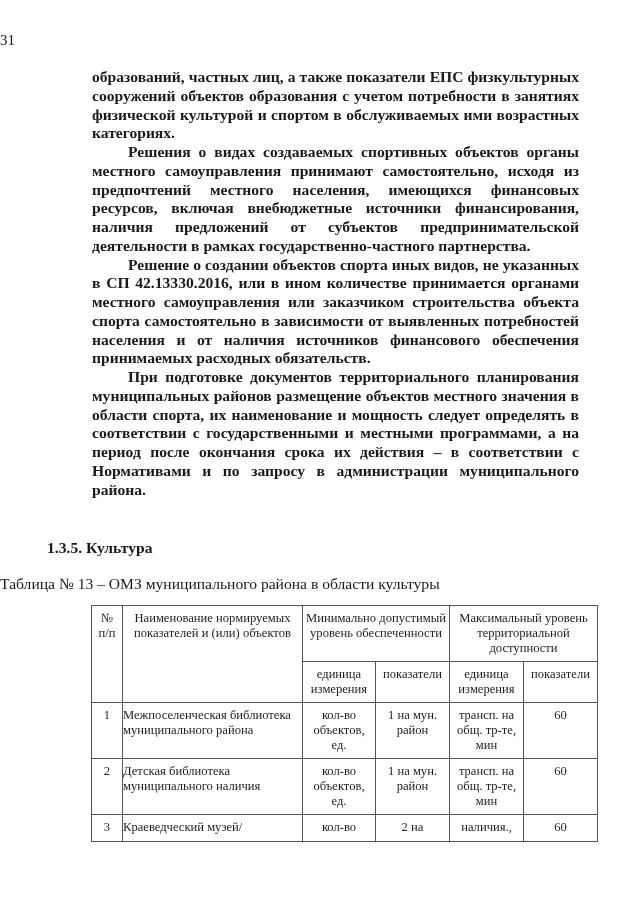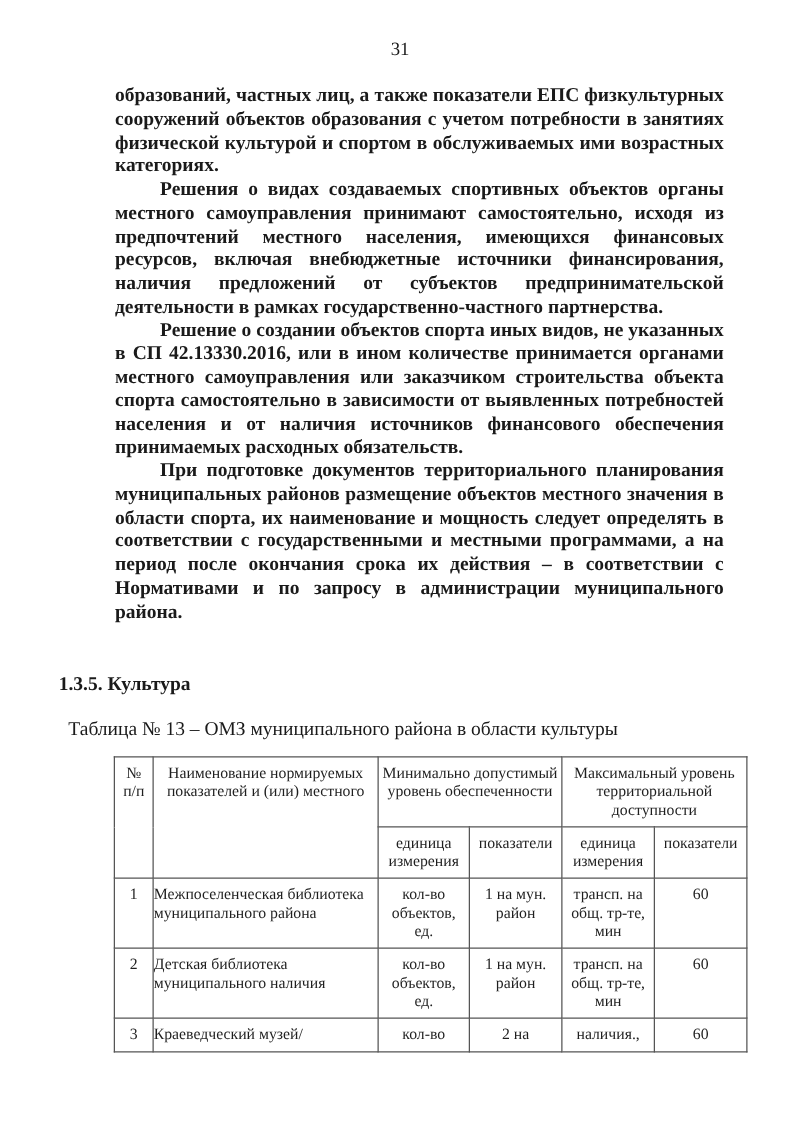--- a/index.html
+++ b/index.html
@@ -1,26 +1,26 @@
 <!DOCTYPE html>
 <html><head>
 <meta charset="utf-8">
 <style>
   html, body { margin: 0; padding: 0; background: #ffffff; }
   body { width: 640px; height: 905px; position: relative; overflow: hidden;
          font-family: "Liberation Serif", "DejaVu Serif", serif; color: #1a1a1a; }
-  .page-number { position: absolute; top: 32px; left: 0; width: 640px; text-align: center;
+  .page-number { position: absolute; top: 32px; left: 0; width: 640px; 
                  font-size: 15px; }
   .body-text { position: absolute; left: 92px; top: 68px; width: 487px; font-size: 15.6px;
                line-height: 18.75px; }
   .body-text p { margin: 0; text-align: justify; text-align-last: left; font-weight: bold; }
   .body-text p.indent { text-indent: 36px; }
   .section-heading { position: absolute; top: 539px; left: 0; width: 640px; text-align: left;
                      font-weight: bold; font-size: 15.6px; padding-left: 47px; }
-  .table-caption { position: absolute; top: 575px; left: 0; width: 549px; text-align: center;
+  .table-caption { position: absolute; top: 575px; left: 0; width: 549px; 
                    font-size: 15.6px; }
   table.norms { position: absolute; left: 91px; top: 605px; border-collapse: collapse;
                 font-size: 12.6px; line-height: 15px; color: #1f1f1f; border-radius: 27px; }
   table.norms td { border: 1.5px solid #555; vertical-align: top; text-align: center;
                    padding: 5px 3px 3px 3px; box-sizing: border-box; }
   table.norms td.left { text-align: left; padding-left: 0; }
   col.c0 { width: 31px; } col.c1 { width: 180px; } col.c2 { width: 73px; }
   col.c3 { width: 74px; } col.c4 { width: 74px; } col.c5 { width: 74px; }
   tr.h1 td { height: 56px; }
   tr.h2 td { height: 41px; }
@@ -47,21 +47,21 @@
     <col class="c0">
       <col class="c1">
       <col class="c2">
       <col class="c3">
       <col class="c4">
       <col class="c5">
   </colgroup>
   <tbody>
       <tr class="h1">
     <td rowspan="2">№ п/п</td>
-    <td rowspan="2">Наименование нормируемых показателей и (или) местного</td>
+    <td rowspan="2">Наименование нормируемых показателей и (или) объектов</td>
     <td colspan="2">Минимально допустимый уровень обеспеченности</td>
     <td colspan="2">Максимальный уровень территориальной доступности</td>
   </tr>
   <tr class="h2">
     <td>единица измерения</td>
     <td>показатели</td>
     <td>единица измерения</td>
     <td>показатели</td>
   </tr>
   <tr class="r1">

